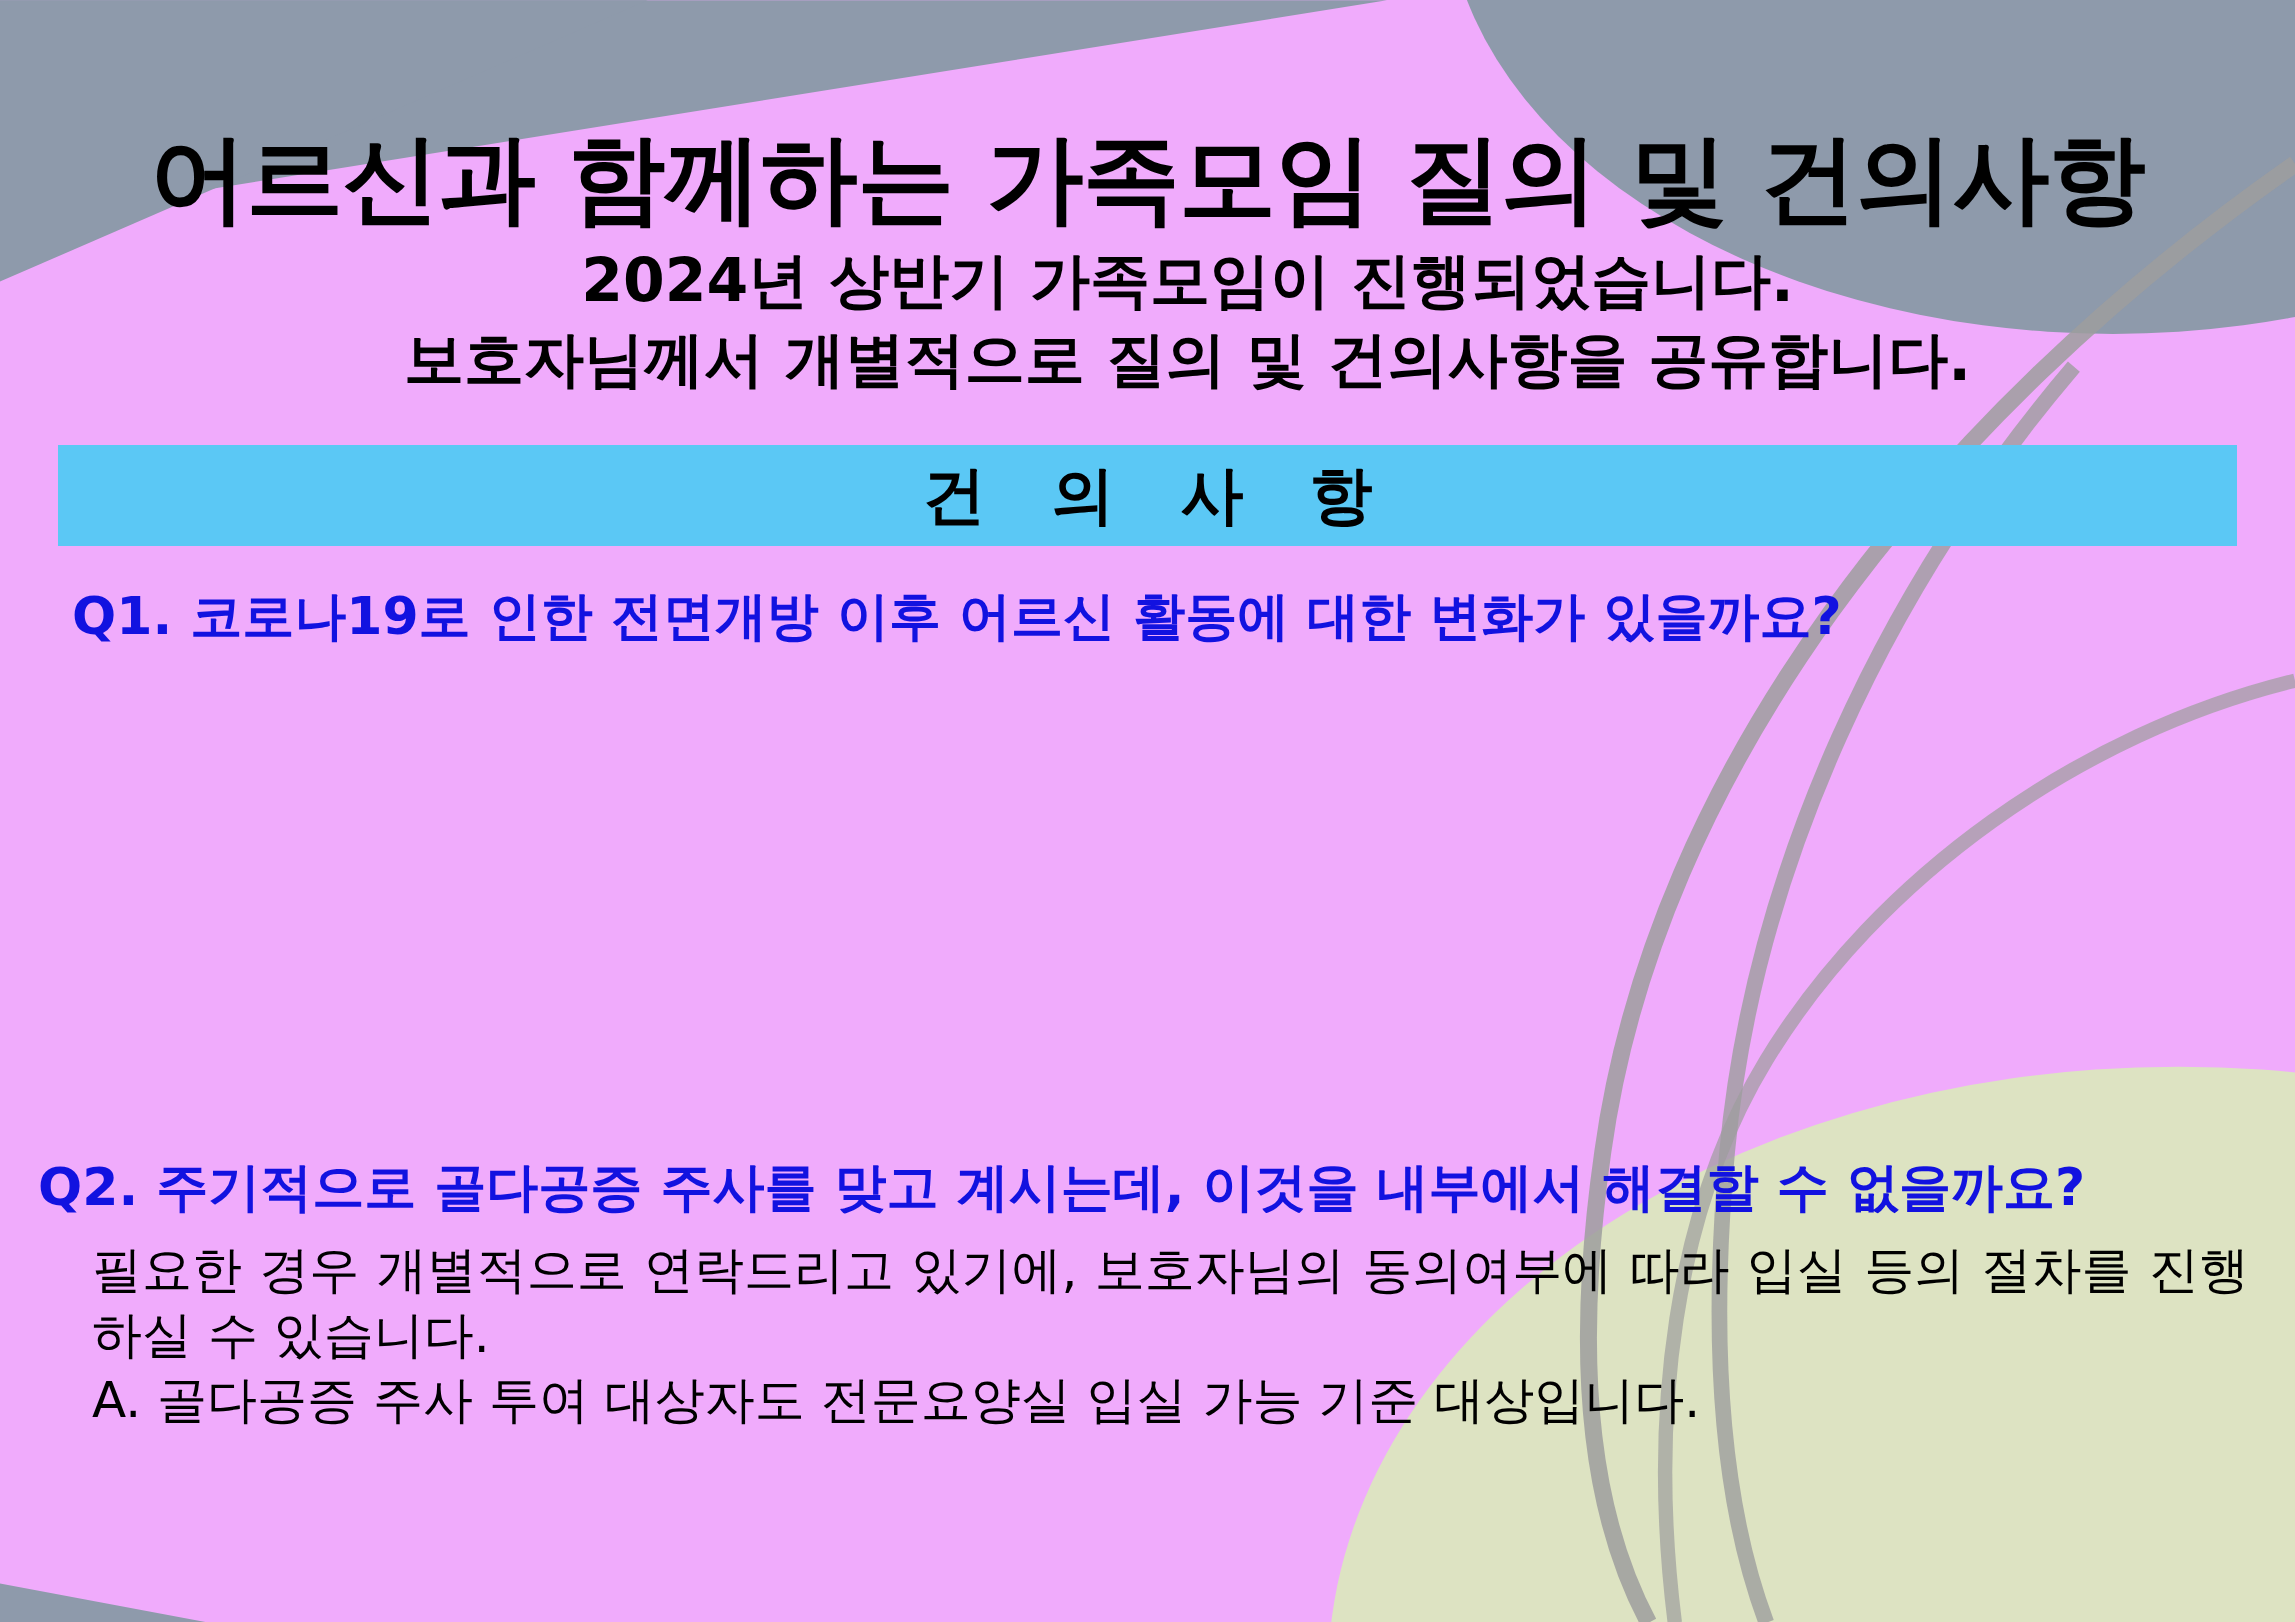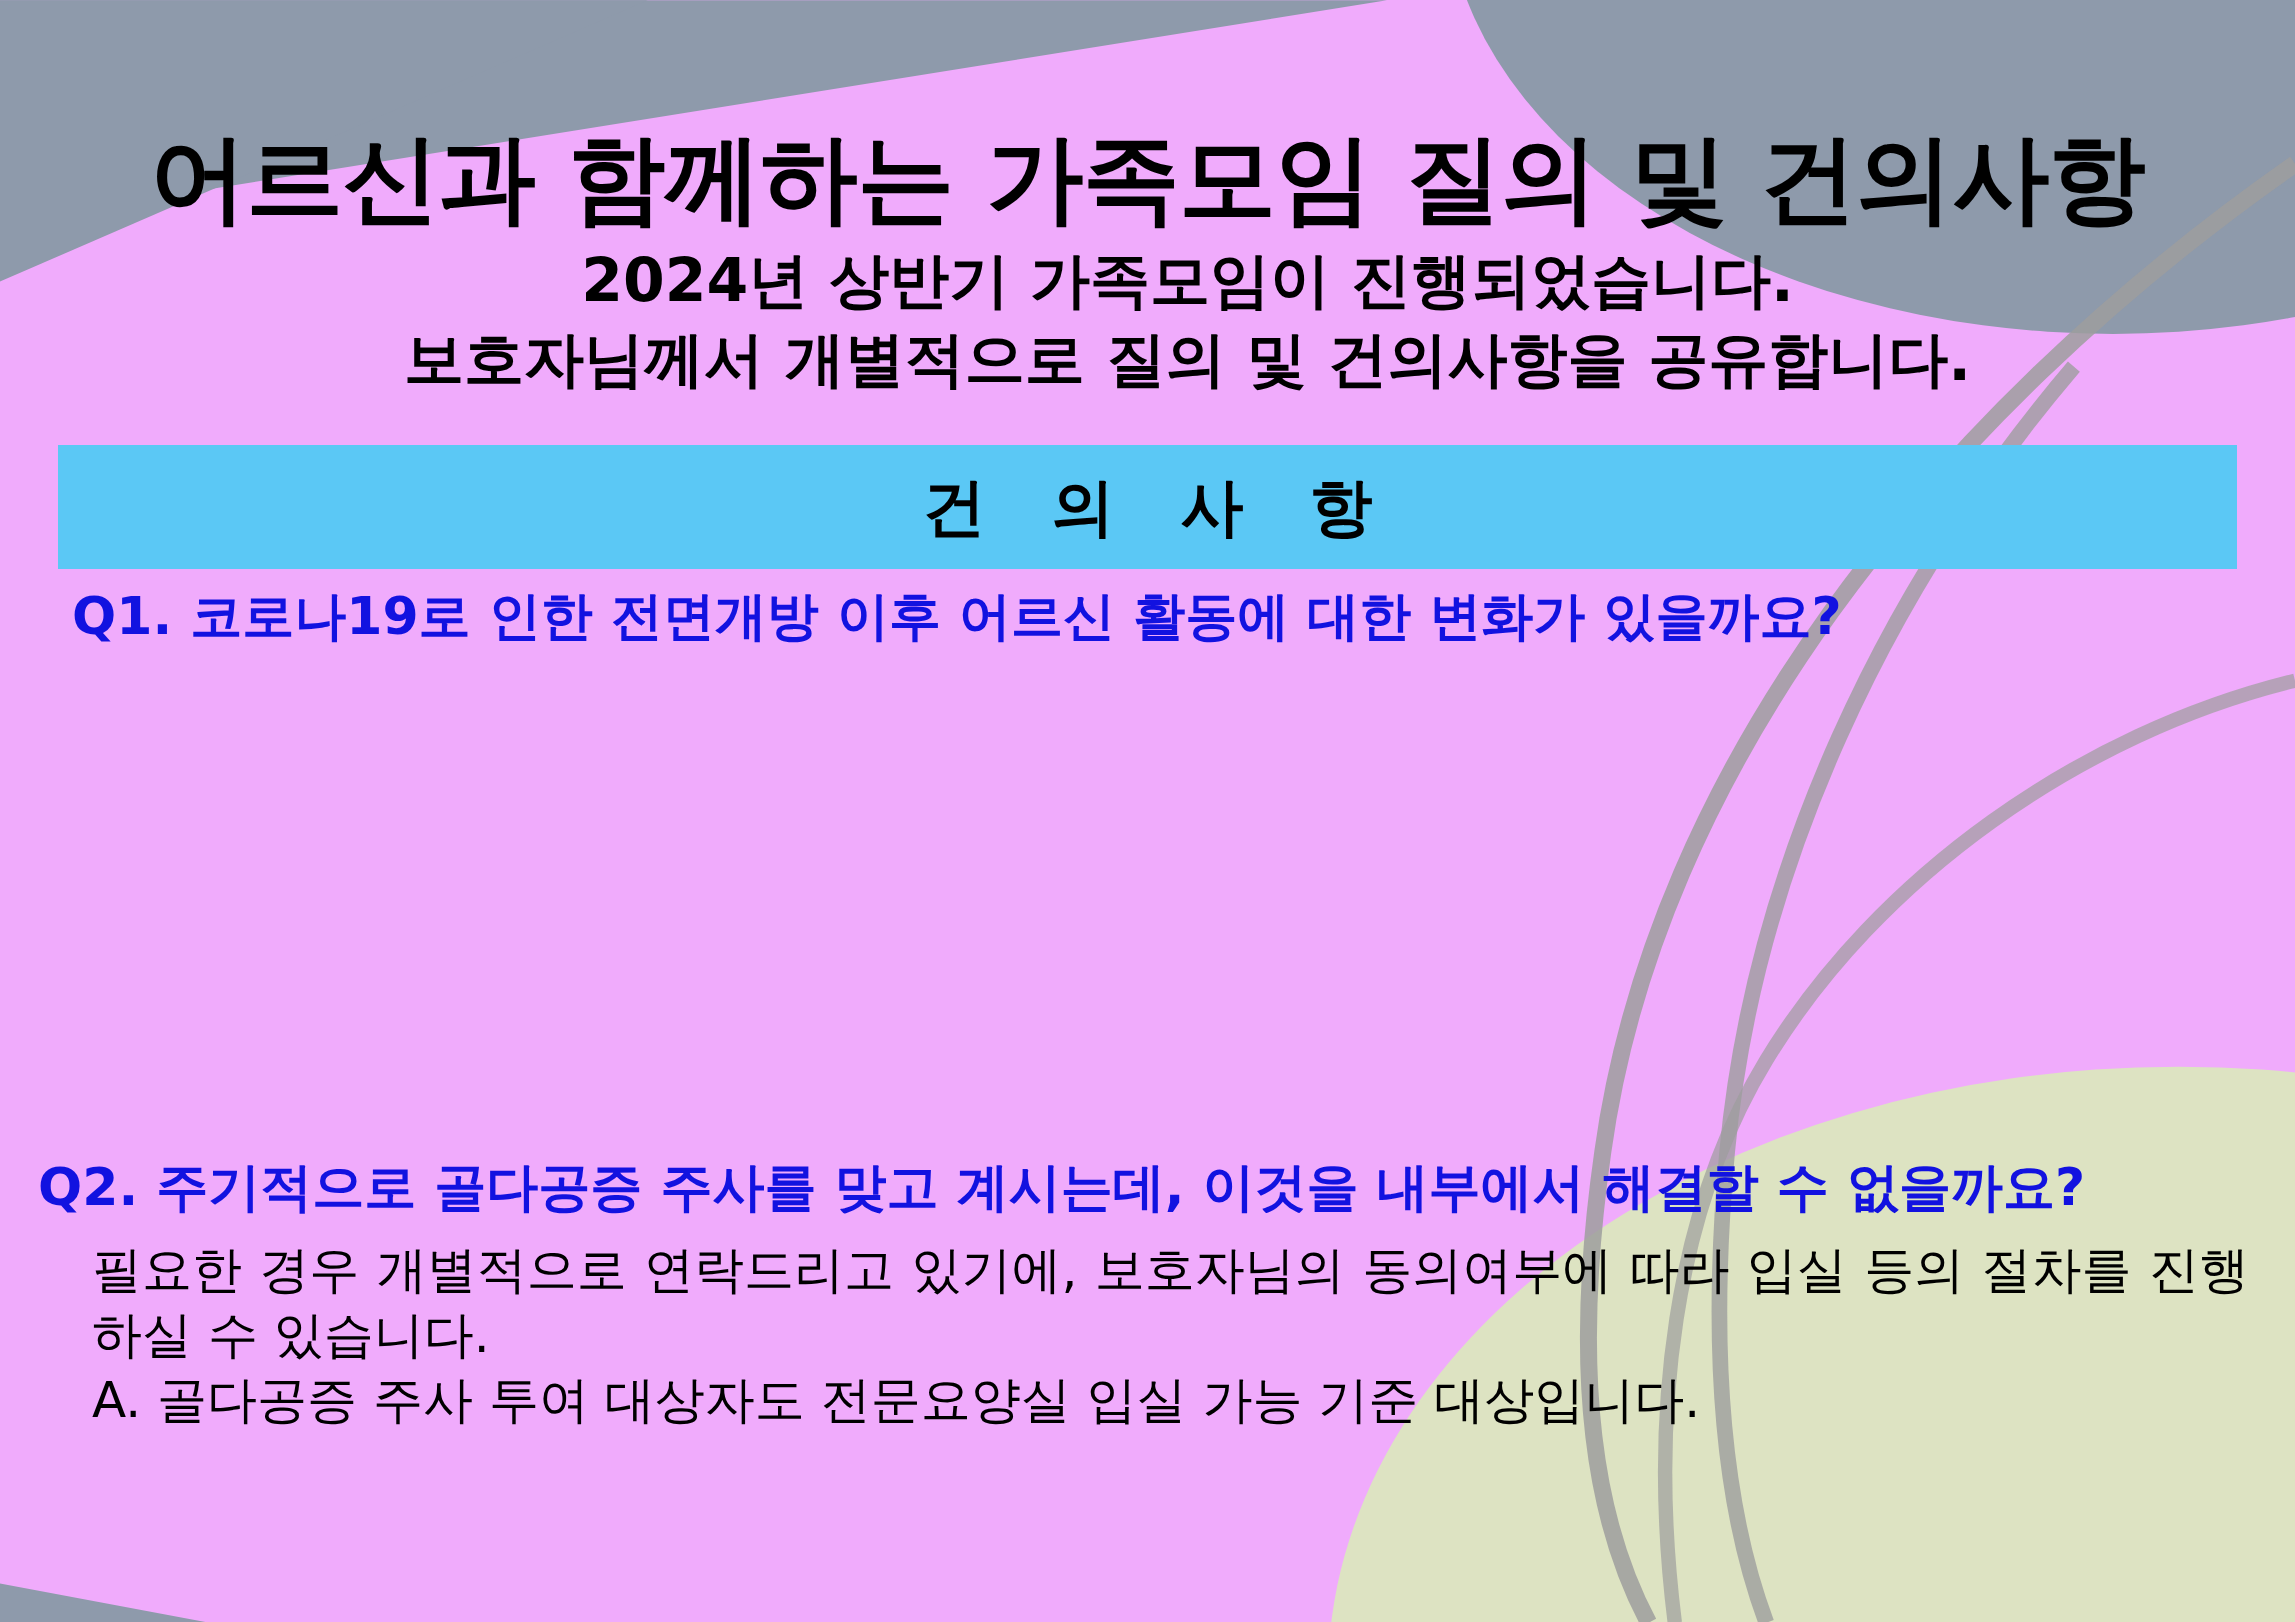--- a/index.html
+++ b/index.html
@@ -61,21 +61,21 @@
     font-weight: 700;
     line-height: 1.32;
     white-space: nowrap;
   }
 
   .section-banner {
     position: absolute;
     left: 58px;
     top: 445px;
     width: 2179px;
-    height: 124px;
+    height: 101px;
     background: #5BC8F5;
     display: flex;
     align-items: center;
     justify-content: center;
   }
   .section-banner-label {
     font-size: 63px;
     font-weight: 700;
     color: #000000;
     letter-spacing: 22px;

